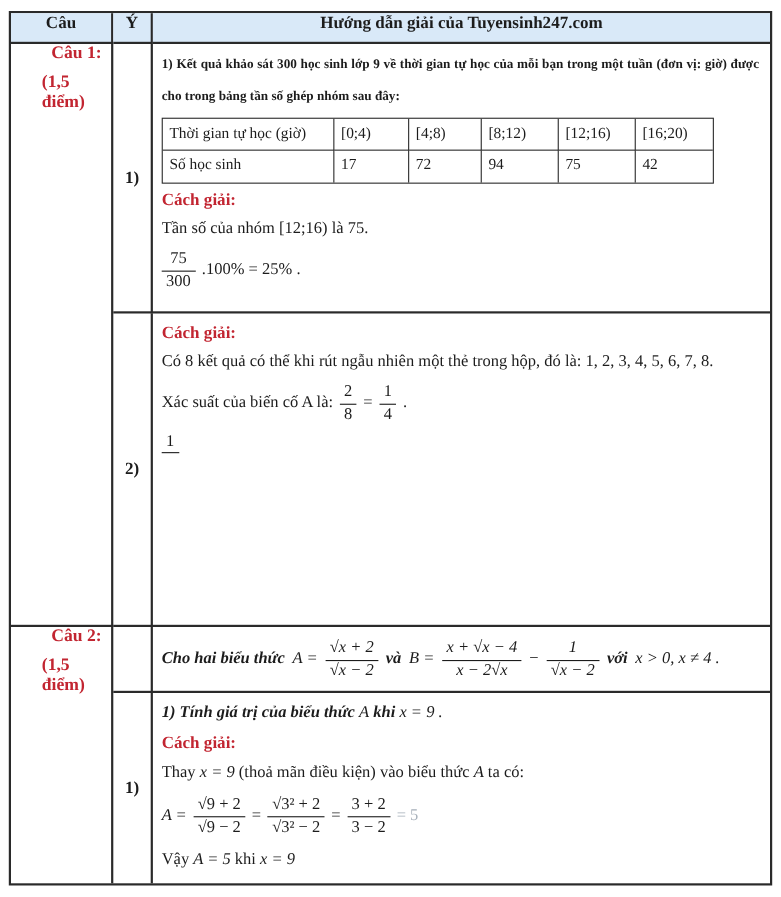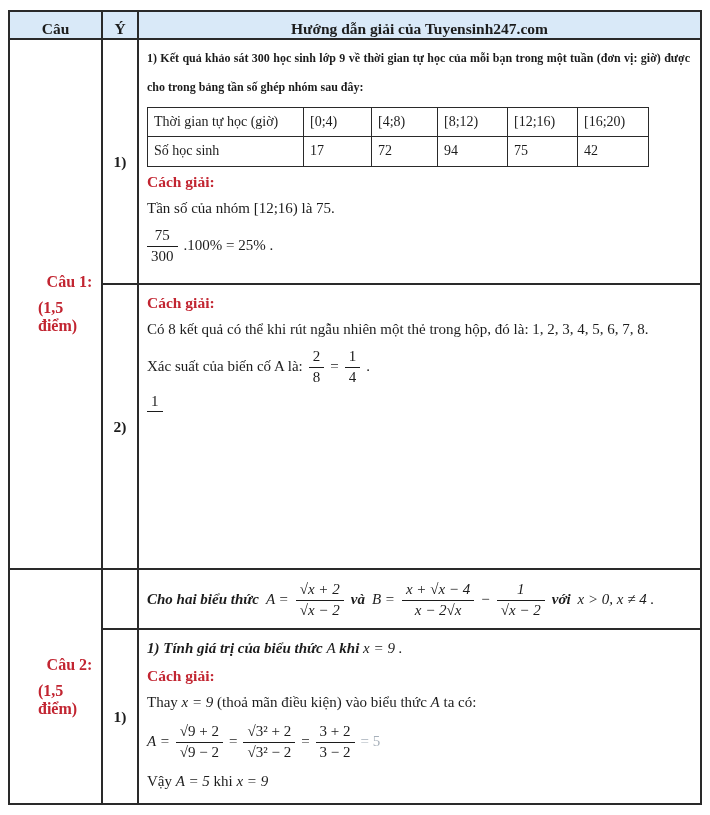--- a/index.html
+++ b/index.html
@@ -11,24 +11,24 @@
          display:grid;
          grid-template-columns:93px 36px 1fr;
          grid-template-rows:28px 245px 285px 60px 1fr; }
 
   
   .vr { border-right:2px solid #2a2a2a; }
   .hb { border-bottom:2px solid #2a2a2a; }
 
   
   .hc { background:var(--hdr,#d9e9f8); font-weight:700; font-size:15.5px;
-        display:flex; align-items:flex-end; justify-content:center; }
+        display:flex; align-items:flex-start; justify-content:center; }
 
   
-  .qcell { display:flex; flex-direction:column; align-items:center; justify-content:center;
+  .qcell { display:flex; flex-direction:column; align-items:center; justify-content:flex-start;
            gap:8px; color:var(--red,#c22531); font-weight:700; font-size:16px;padding-left:28px; }
 
   
   .ycell { display:flex; align-items:center; justify-content:center;
            font-weight:700; font-size:15.5px; }
 
   
   .ccell { padding:4px 10px 0 8px; font-size:15px; overflow:hidden; }
 
   .q   { font-weight:700; text-align:justify; line-height:29px; font-size:12px; }

